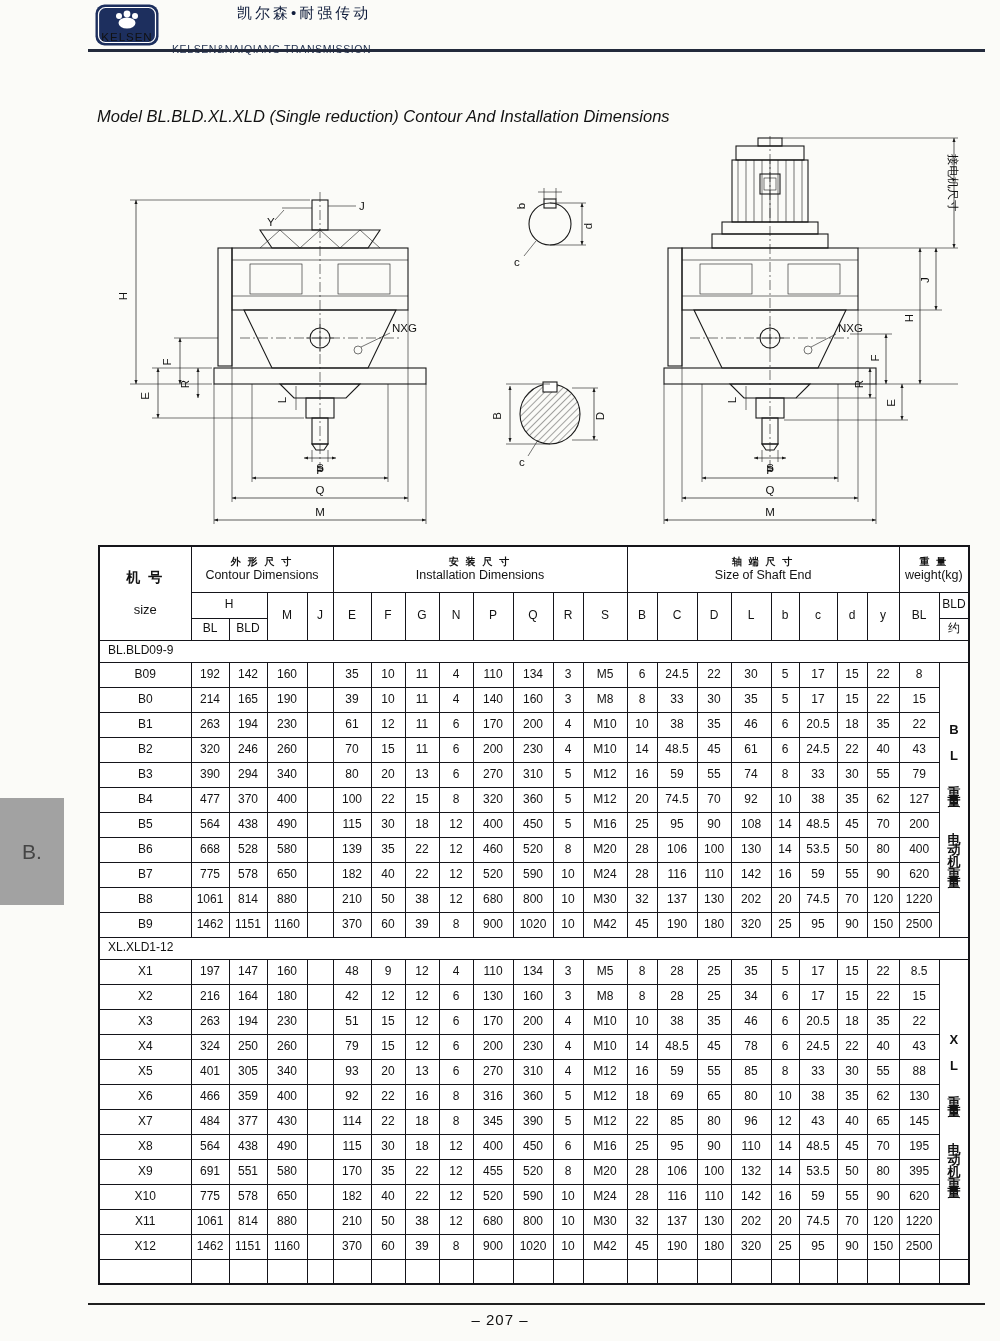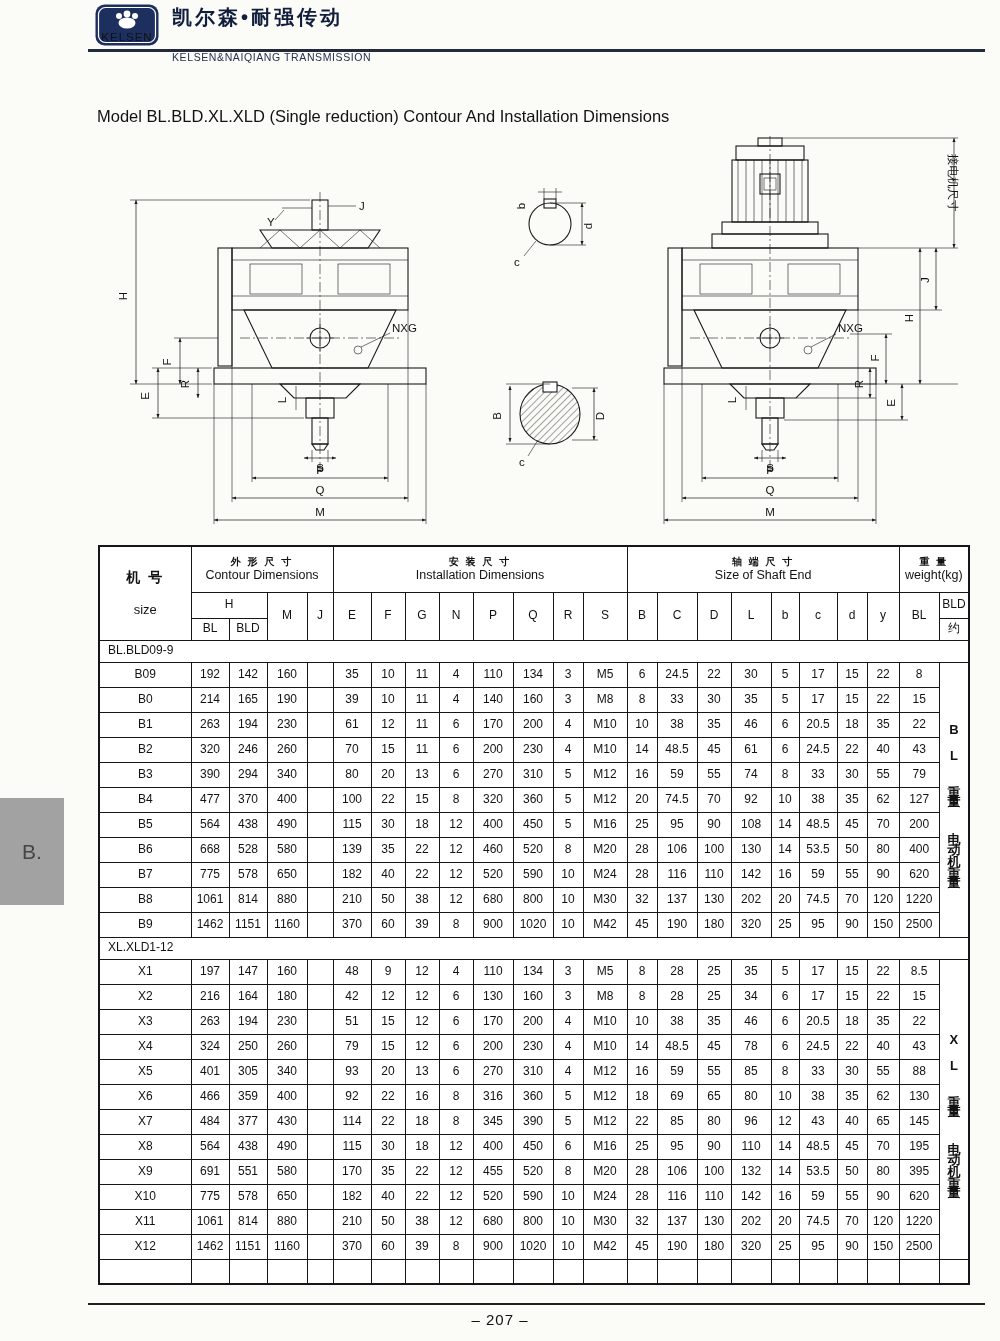--- a/index.html
+++ b/index.html
@@ -1,26 +1,26 @@
 <!DOCTYPE html>
 <html><head>
 <meta charset="utf-8">
 <style>
   html,body{margin:0;padding:0;background:#ddd;}
   .page{position:relative;width:1000px;height:1341px;margin:0 auto;background:#fbfbf8;
         font-family:"Liberation Sans",sans-serif;color:#121212;overflow:hidden;}
   
   .logo{position:absolute;left:94px;top:3px;}
   .brand{position:absolute;left:172px;top:4px;}
-  .brand-cn{font-size:20px;font-weight:700;letter-spacing:3px;color:#101d3c;}
+  .brand-cn{font-size:15px;font-weight:400;letter-spacing:3px;color:#101d3c;text-align:right;}
   .brand-en{font-size:10.5px;letter-spacing:.6px;color:#233250;margin-top:20px;}
   .header-rule{position:absolute;left:88px;top:49px;width:897px;height:3px;background:#232a3c;}
   
   .title-cn{position:absolute;left:97px;top:78px;font-size:19px;font-weight:600;letter-spacing:1px;}
-  .title-en{position:absolute;left:97px;top:107px;font-size:16.5px;}
+  .title-en{position:absolute;left:97px;top:107px;font-size:16.5px;font-style:italic;}
   
   .drawings{position:absolute;left:100px;top:136px;}
   
   .spec-table{position:absolute;left:98px;top:545px;width:872px;border-collapse:collapse;
               table-layout:fixed;background:#fff;border:2px solid #15151a;}
   .spec-table td{border:1px solid #15151a;text-align:center;font-size:12px;padding:0;overflow:hidden;
                  vertical-align:middle;line-height:1.15;}
   .spec-table thead tr.h1{height:46px;} .spec-table thead tr.h2{height:26px;} .spec-table thead tr.h3{height:22px;}
   .spec-table tbody tr{height:25px;}
   .spec-table tbody tr.section-row{height:22px;}

